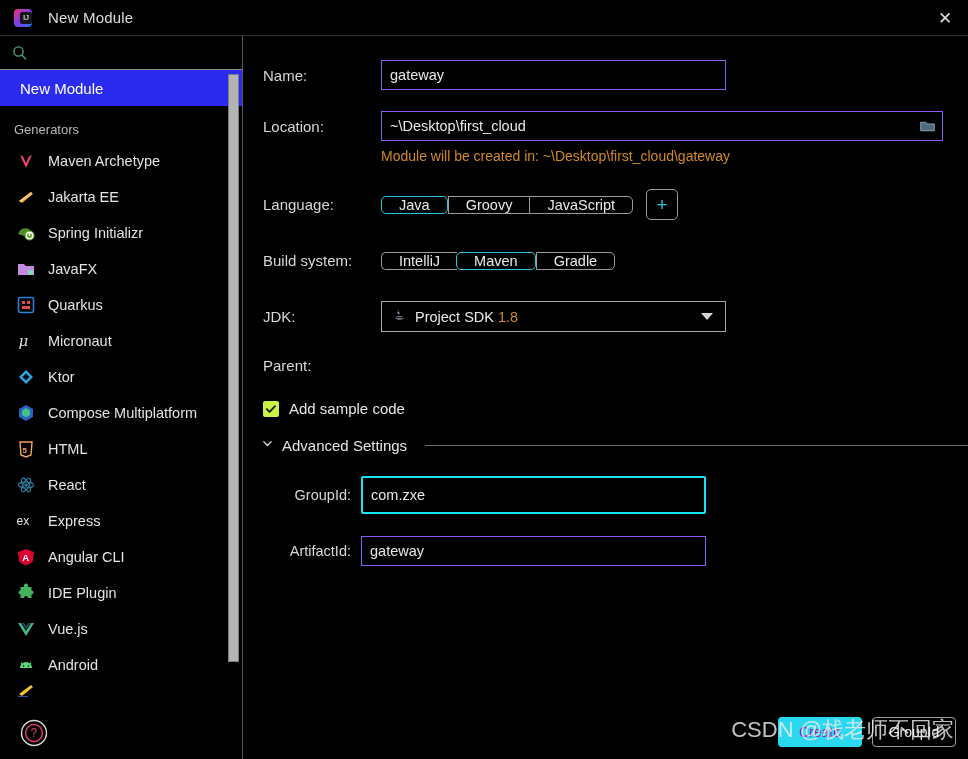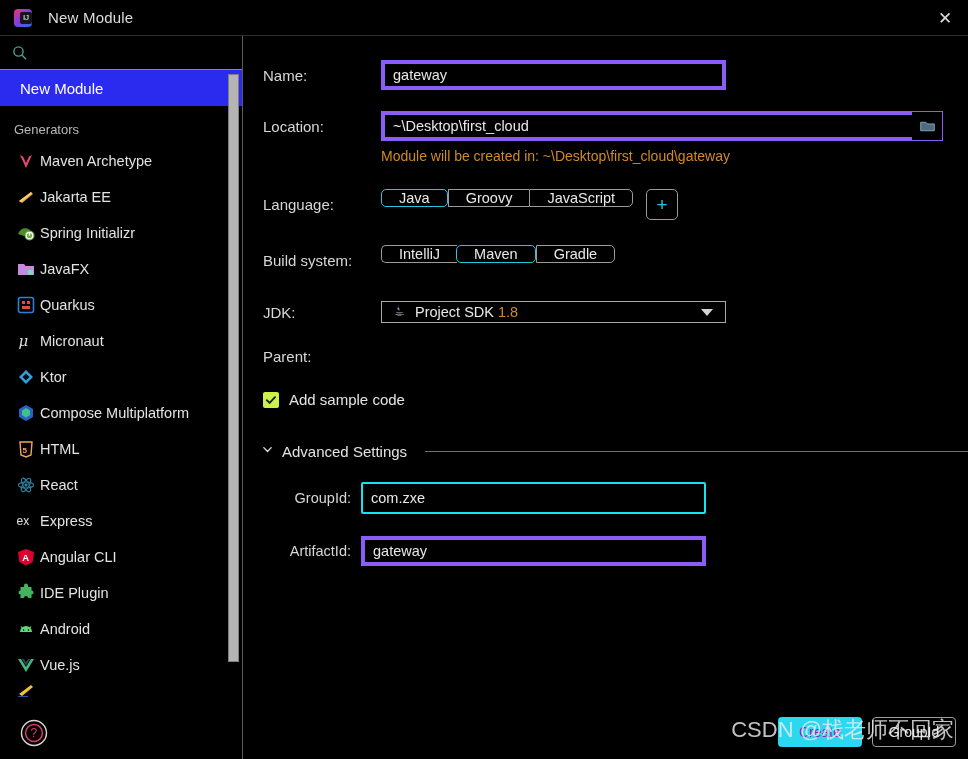--- a/index.html
+++ b/index.html
@@ -121,21 +121,21 @@
     padding: 16px 0 6px 14px;
   }
   .side-item {
     height: 36px;
     display: flex;
     align-items: center;
     padding-left: 16px;
     color: #e3e3e3;
     font-size: 14.5px;
     cursor: pointer;
-    gap: 4px;
+    gap: 12px;
   }
   .side-item .ic {
     width: 20px; height: 20px;
     flex: 0 0 20px;
     display: flex; align-items: center; justify-content: center;
   }
   .side-item .lbl { white-space: nowrap; }
   .scrollbar-track {
     position: absolute;
     right: 1px; top: 0; bottom: 0;
@@ -174,21 +174,21 @@
   }
   .lbl-cell {
     width: 118px;
     flex: 0 0 118px;
     color: #d7d7d7;
     font-size: 15px;
     text-align: left;
   }
   .txtfield {
     background: #000000;
-    border: 4px solid #8b5cf6;
+    border: 1px solid #8b5cf6;
     color: #e8e8e8;
     font-size: 14.5px;
     font-family: "Liberation Sans", sans-serif;
     height: 30px;
     padding: 0 8px;
     outline: none;
   }
   .hint {
     color: #d08a26;
     font-size: 14px;
@@ -202,21 +202,21 @@
     width: 30px; height: 28px;
     display: flex; align-items: center; justify-content: center;
     cursor: pointer;
     background: #000;
   }
 
   
   .seg {
     display: inline-flex;
     height: 31px;
-    align-items: flex-start;
+    align-items: center;
     text-decoration: underline;
   }
   .seg-btn {
     border: 1px solid #9b9b9b;
     border-right: none;
     background: #000;
     color: #e9e9e9;
     font-size: 14.5px;
     font-family: "Liberation Sans", sans-serif;
     padding: 0 17px;
@@ -242,21 +242,21 @@
     color: #27c5de;
     font-size: 19px;
     display: flex; align-items: center; justify-content: center;
     cursor: pointer;
     line-height: 1;
   }
 
   
   .combo {
     width: 345px;
-    height: 22px;
+    height: 31px;
     border: 1px solid #a8a8a8;
     background: #000;
     display: flex;
     align-items: center;
     padding: 0 6px 0 10px;
     cursor: pointer;
     gap: 8px;
   }
   .combo .txt { color: #e9e9e9; font-size: 14.5px; flex: 1; white-space: nowrap; }
   .combo .ver { color: #d08a26; }
@@ -519,38 +519,38 @@
             <svg viewBox="0 0 20 20" width="20" height="20">
                 <path d="M8 2.5 a2 2 0 0 1 4 0 v1.5 h3.5 v3.5 a2 2 0 0 1 0 4 v3.5 h-3.5 a2 2 0 0 0 -4 0 H4.5 v-3.5 a2 2 0 0 1 0 -4 V4 H8 Z" fill="#45b35d"></path>
               </svg>
           </span>
           <span class="lbl">IDE Plugin</span>
         </div>
 
         <div class="side-item">
           <span class="ic">
             <svg viewBox="0 0 20 20" width="20" height="20">
+                <path d="M2 4 L10 17 L18 4 L15 4 L10 12 L5 4 Z" fill="#41b883"></path>
+                <path d="M6 4 L10 10.5 L14 4 L12 4 L10 7.5 L8 4 Z" fill="#35495e"></path>
+              </svg>
+          </span>
+          <span class="lbl">Vue.js</span>
+        </div>
+
+        <div class="side-item">
+          <span class="ic">
+            <svg viewBox="0 0 20 20" width="20" height="20">
                 <path d="M4 13 a6 6 0 0 1 12 0 Z" fill="#5cd97a"></path>
                 <line x1="5" y1="7.5" x2="6.8" y2="9.8" stroke="#5cd97a" stroke-width="1.2"></line>
                 <line x1="15" y1="7.5" x2="13.2" y2="9.8" stroke="#5cd97a" stroke-width="1.2"></line>
                 <circle cx="7.6" cy="11" r=".8" fill="#000"></circle>
                 <circle cx="12.4" cy="11" r=".8" fill="#000"></circle>
               </svg>
           </span>
           <span class="lbl">Android</span>
-        </div>
-
-        <div class="side-item">
-          <span class="ic">
-            <svg viewBox="0 0 20 20" width="20" height="20">
-                <path d="M2 4 L10 17 L18 4 L15 4 L10 12 L5 4 Z" fill="#41b883"></path>
-                <path d="M6 4 L10 10.5 L14 4 L12 4 L10 7.5 L8 4 Z" fill="#35495e"></path>
-              </svg>
-          </span>
-          <span class="lbl">Vue.js</span>
         </div>
 
         <div class="side-item" style="height:14px;overflow:hidden;">
           <span class="ic">
             <svg viewBox="0 0 20 20" width="20" height="20">
                 <path d="M3 14 L15 5 L17 7 L6 16 Z" fill="#f0c23c"></path>
                 <line x1="2" y1="17" x2="12" y2="17" stroke="#3b6fd4" stroke-width="1.5"></line>
               </svg>
           </span>
         </div>
@@ -632,33 +632,33 @@
 
       <div class="chk-row" style="margin-top:26px;">
         <span class="chkbox">
           <svg viewBox="0 0 16 16" width="14" height="14">
               <path d="M3.2 8.2 L6.4 11.4 L12.6 4.8" fill="none" stroke="#18200a" stroke-width="2.1" stroke-linecap="round" stroke-linejoin="round"></path>
             </svg>
         </span>
         <span class="chk-label">Add sample code</span>
       </div>
 
-      <div class="adv-header" style="margin-top:34px;">
+      <div class="adv-header" style="margin-top:19px;">
         <span>
           <svg viewBox="0 0 14 14" width="13" height="13">
               <path d="M3 5 L7 9.2 L11 5" fill="none" stroke="#d8d8d8" stroke-width="1.5" stroke-linecap="round"></path>
             </svg>
         </span>
         <span class="adv-title">Advanced Settings</span>
         <span class="adv-line"></span>
       </div>
 
       <div class="form-row" style="margin-top:22px;padding-left:20px;">
         <div class="adv-lblcell">GroupId:</div>
-        <input class="txtfield focus-ring" style="width: 345px; height: 32px;" type="text" value="com.zxe">
+        <input class="txtfield focus-ring" style="width: 345px; height: 38px;" type="text" value="com.zxe">
       </div>
 
       <div class="form-row" style="margin-top:22px;padding-left:20px;">
         <div class="adv-lblcell">ArtifactId:</div>
         <input class="txtfield" style="width: 345px; height: 30px;" type="text" value="gateway">
       </div>
 
       <div class="footer">
         <button class="btn-primary">Create</button>
         <button class="btn-secondary">GroupId</button>

